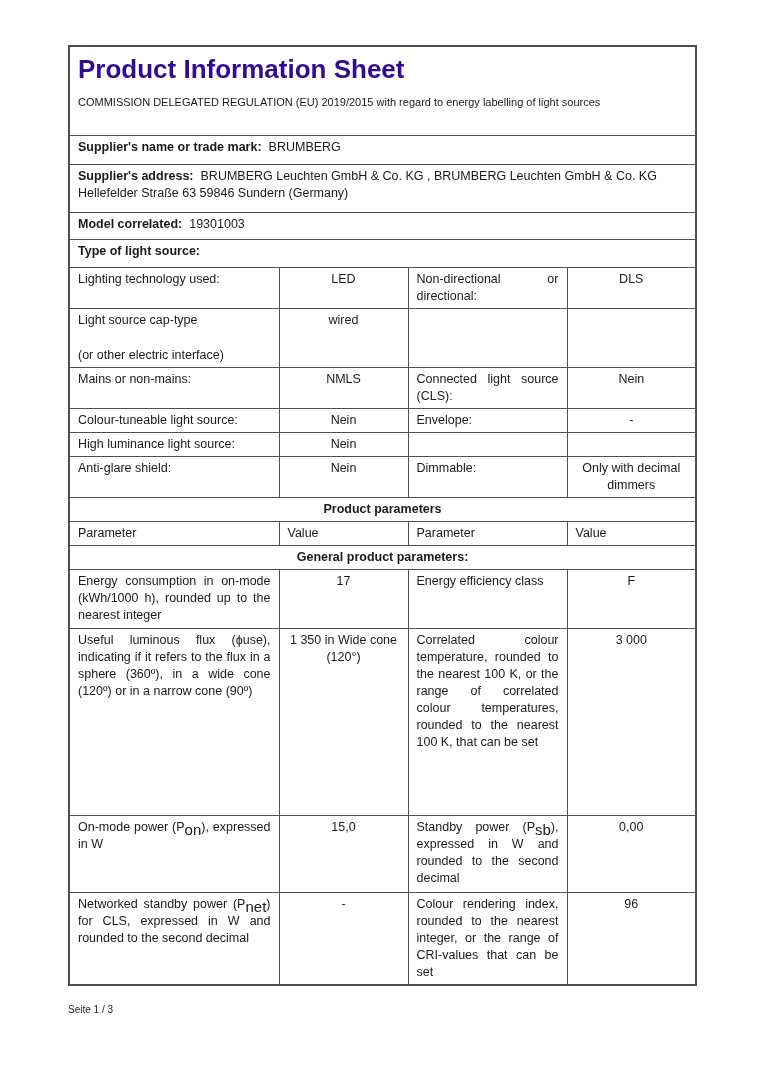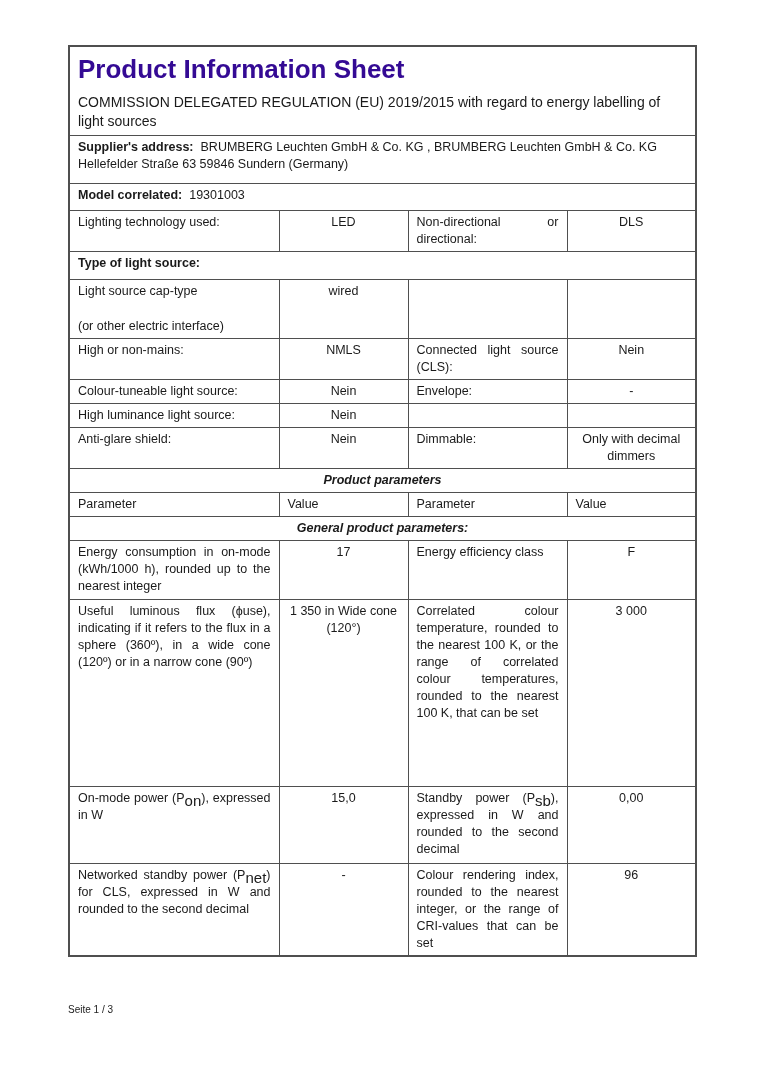--- a/index.html
+++ b/index.html
@@ -29,25 +29,25 @@
   }
   td.mid { vertical-align: middle; padding-top: 2px; padding-bottom: 2px; }
   .title {
     font-size: 26px;
     font-weight: bold;
     color: #340a94;
     letter-spacing: 0px;
     margin: 4px 0 9px 0;
     line-height: 30px;
   }
-  .reg { font-size: 14px; line-height: 18.5px; }
+  .reg { font-size: 11px; line-height: 18.5px; }
   .lbl { font-weight: bold; margin-right: 7px; }
   .just { text-align: justify; }
   .val { text-align: center; }
-  .sec { text-align: center; font-weight: bold; font-style: italic; }
+  .sec { text-align: center; font-weight: bold; }
   .gap-line { margin-top: 18px; }
   sub { font-size: 15px; line-height: 0; }
   .footer {
     position: absolute;
     left: 68px; top: 1004px;
     width: 627px;
     text-align: left;
     font-size: 10px;
     color: #222222;
   }
@@ -66,58 +66,63 @@
     </colgroup>
     <tbody>
 
       <tr style="height:89px">
         <td colspan="4">
           <div class="title">Product Information Sheet</div>
           <div class="reg">COMMISSION DELEGATED REGULATION (EU) 2019/2015 with regard to energy labelling of light sources</div>
         </td>
       </tr>
 
+      <tr style="height:29px">
+        <td colspan="4" class="mid">
+          <span class="lbl">Supplier's name or trade mark:</span><span>BRUMBERG</span>
+        </td>
+      </tr>
 
       <tr style="height:48px">
         <td colspan="4" class="mid">
           <span class="lbl">Supplier's address:</span><span>BRUMBERG Leuchten GmbH &amp; Co. KG , BRUMBERG Leuchten GmbH &amp; Co. KG Hellefelder Straße 63 59846 Sundern (Germany)</span>
         </td>
       </tr>
 
       <tr style="height:27px">
         <td colspan="4" class="mid">
           <span class="lbl">Model correlated:</span><span>19301003</span>
         </td>
       </tr>
 
+      <tr style="height:28px">
+        <td colspan="4" class="mid">
+          <span class="lbl">Type of light source:</span>
+        </td>
+      </tr>
+
       <tr style="height:41px">
         <td class="just">Lighting technology used:</td>
         <td class="val">LED</td>
         <td class="just">Non-directional or directional:</td>
         <td class="val">DLS</td>
-      </tr>
-
-      <tr style="height:28px">
-        <td colspan="4" class="mid">
-          <span class="lbl">Type of light source:</span>
-        </td>
       </tr>
 
       <tr style="height:45px">
         <td>
           <div>Light source cap-type</div>
           <div class="gap-line">(or other electric interface)</div>
         </td>
         <td class="val">wired</td>
         <td></td>
         <td></td>
       </tr>
 
       <tr style="height:40px">
-        <td class="just">High or non-mains:</td>
+        <td class="just">Mains or non-mains:</td>
         <td class="val">NMLS</td>
         <td class="just">Connected light source (CLS):</td>
         <td class="val">Nein</td>
       </tr>
 
       <tr style="height:22px">
         <td class="just">Colour-tuneable light source:</td>
         <td class="val">Nein</td>
         <td class="just">Envelope:</td>
         <td class="val">-</td>

